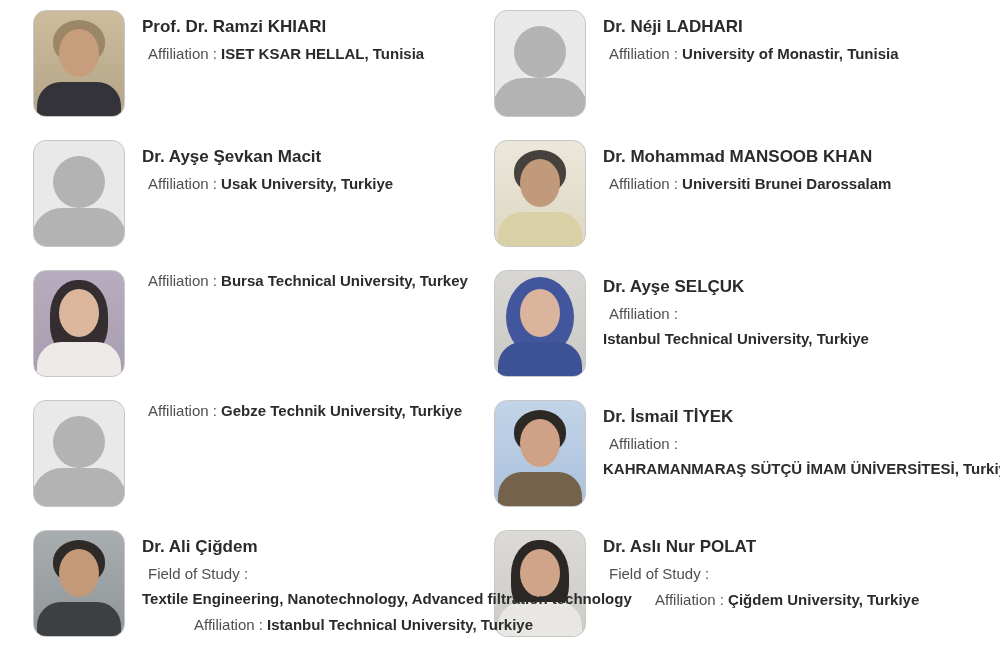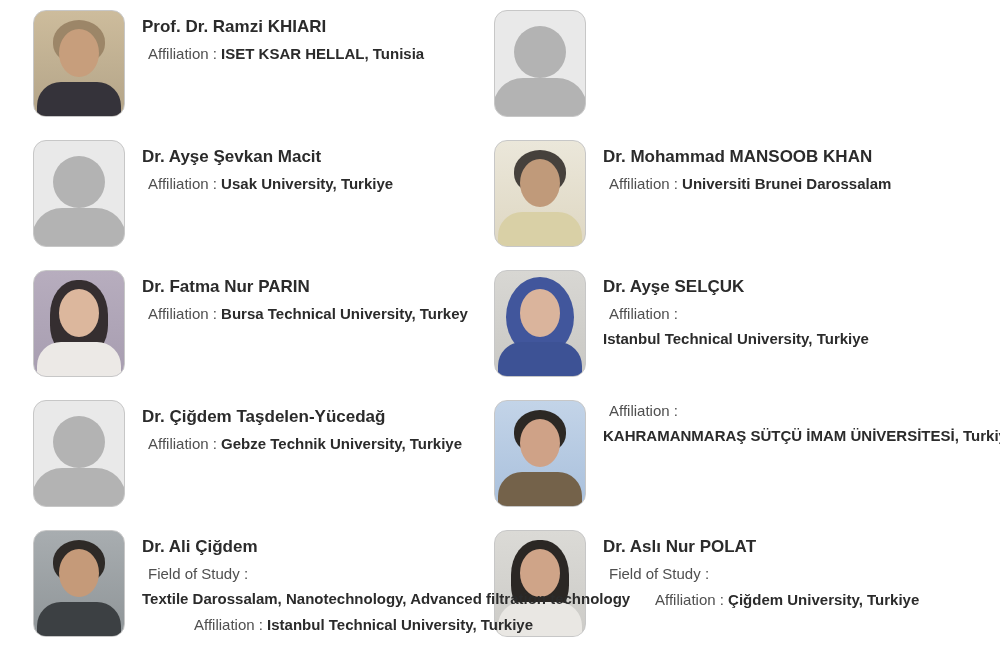--- a/index.html
+++ b/index.html
@@ -45,20 +45,27 @@
         <span class="val">ISET KSAR HELLAL, Tunisia</span>
       </div>
     </div>
   </div>
 
   <div class="cell">
     <div class="photo placeholder">
       <span class="head"></span>
       <span class="shoulders"></span>
     </div>
+    <div class="info">
+      <div class="name">Dr. Néji LADHARI</div>
+      <div class="line">
+        <span class="lbl">Affiliation :</span>
+        <span class="val">University of Monastir, Tunisia</span>
+      </div>
+    </div>
   </div>
 
   <div class="cell">
     <div class="photo placeholder">
       <span class="head"></span>
       <span class="shoulders"></span>
     </div>
     <div class="info">
       <div class="name">Dr. Ayşe Şevkan Macit</div>
       <div class="line">
@@ -83,21 +90,20 @@
     </div>
   </div>
 
   <div class="cell">
     <div class="photo portrait long" style="--bg1: #b7adbe; --bg2: #a79db0; --skin: #dcb79d; --hair: #352e30; --cloth: #ece9e6;">
       <span class="hair"></span>
       <span class="face"></span>
       <span class="torso"></span>
     </div>
     <div class="info">
-      <div class="name">Dr. Fatma Nur PARIN</div>
       <div class="line">
         <span class="lbl">Affiliation :</span>
         <span class="val">Bursa Technical University, Turkey</span>
       </div>
     </div>
   </div>
 
   <div class="cell">
     <div class="photo portrait scarf" style="--bg1: #d8d7d3; --bg2: #c9c8c4; --skin: #dab49c; --hair: #41569c; --cloth: #3d5295;">
       <span class="hair"></span>
@@ -114,35 +120,35 @@
       </div>
     </div>
   </div>
 
   <div class="cell">
     <div class="photo placeholder">
       <span class="head"></span>
       <span class="shoulders"></span>
     </div>
     <div class="info">
-      <div class="name">Dr. Çiğdem Taşdelen-Yücedağ</div>
       <div class="line">
         <span class="lbl">Affiliation :</span>
         <span class="val">Gebze Technik University, Turkiye</span>
       </div>
     </div>
   </div>
 
   <div class="cell">
     <div class="photo portrait" style="--bg1: #c3d4e8; --bg2: #a9c0dc; --skin: #cfa287; --hair: #2c2824; --cloth: #74624a;">
       <span class="hair"></span>
       <span class="face"></span>
       <span class="torso"></span>
     </div>
     <div class="info">
+      <div class="name">Dr. İsmail TİYEK</div>
       <div class="line">
         <span class="lbl">Affiliation :</span>
       </div>
       <div class="line">
         <span class="val">KAHRAMANMARAŞ SÜTÇÜ İMAM ÜNİVERSİTESİ, Turkiye</span>
       </div>
     </div>
   </div>
 
   <div class="cell">
@@ -150,21 +156,21 @@
       <span class="hair"></span>
       <span class="face"></span>
       <span class="torso"></span>
     </div>
     <div class="info">
       <div class="name">Dr. Ali Çiğdem</div>
       <div class="line">
         <span class="lbl">Field of Study :</span>
       </div>
       <div class="line z-top">
-        <span class="val">Textile Darossalam, Nanotechnology, Advanced filtration technology</span>
+        <span class="val">Textile Engineering, Nanotechnology, Advanced filtration technology</span>
       </div>
       <div class="line affil-gap z-top">
         <span class="lbl">Affiliation :</span>
         <span class="val">Istanbul Technical University, Turkiye</span>
       </div>
     </div>
   </div>
 
   <div class="cell">
     <div class="photo portrait long" style="--bg1: #dbdad6; --bg2: #cccbc7; --skin: #cfa488; --hair: #2b2724; --cloth: #e9e7e3;">

